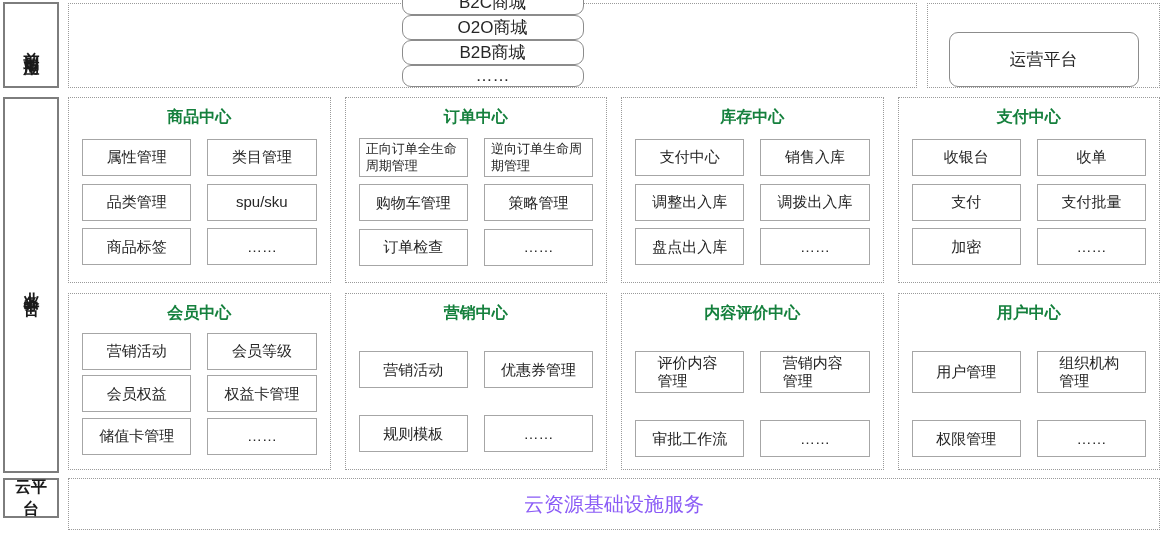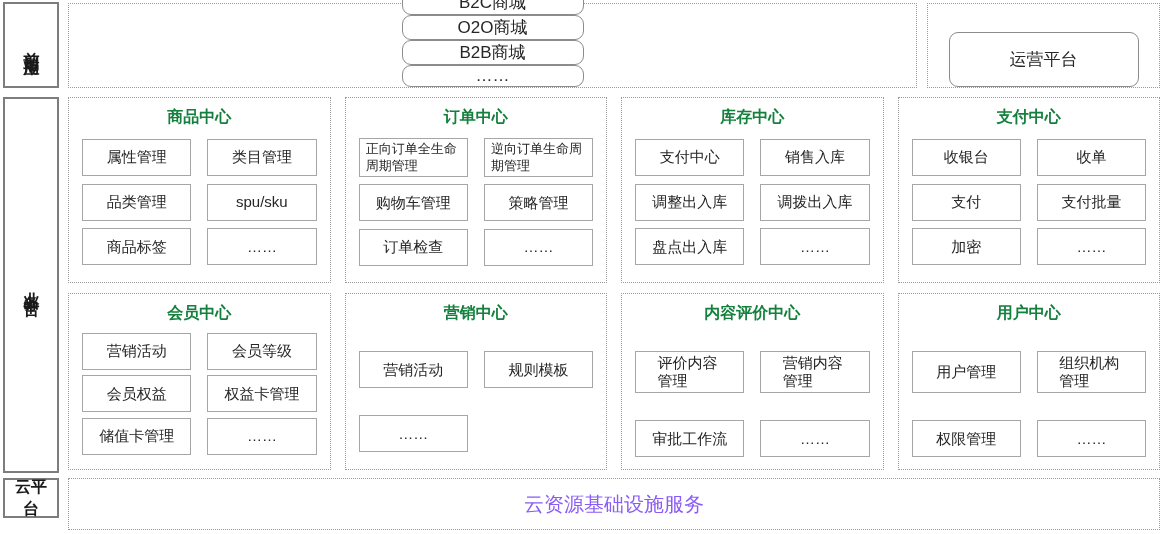--- a/index.html
+++ b/index.html
@@ -223,20 +223,23 @@
       </div>
     </div>
 
     <div class="center">
       <div class="center-title">营销中心</div>
       <div class="center-items rows2">
         <div class="item">
             <span class="t">营销活动</span>
           </div>
         <div class="item">
+            <span class="t">优惠券管理</span>
+          </div>
+        <div class="item">
             <span class="t">规则模板</span>
           </div>
         <div class="item">
             <span class="t">……</span>
           </div>
       </div>
     </div>
 
     <div class="center">
       <div class="center-title">内容评价中心</div>

